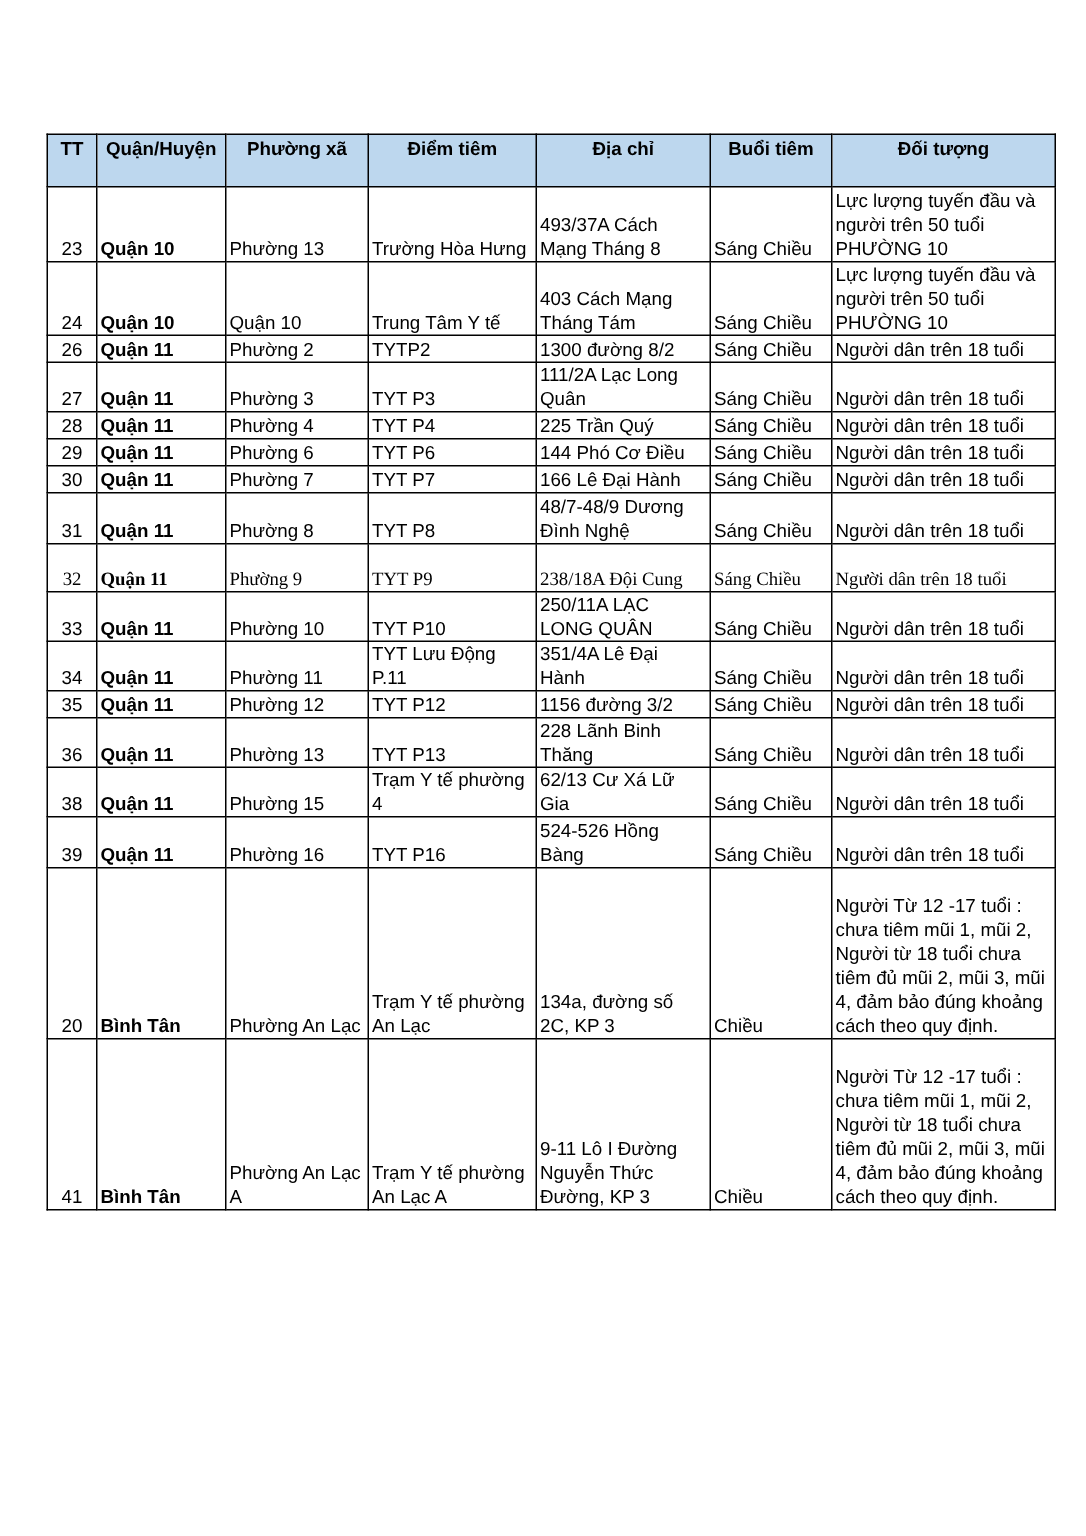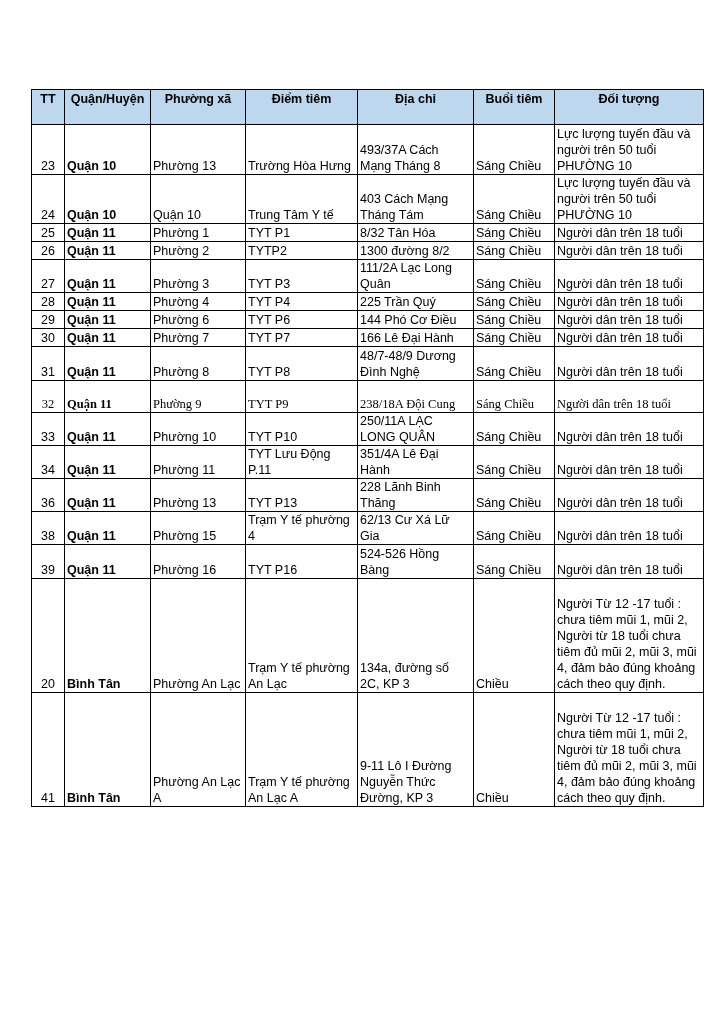--- a/index.html
+++ b/index.html
@@ -55,29 +55,20 @@
       <tr style="height: 48px;">
         <td class="c-tt">24</td>
         <td class="c-q">Quận 10</td>
         <td class="c-p">Quận 10</td>
         <td class="c-d">Trung Tâm Y tế</td>
         <td class="c-a">403 Cách Mạng Tháng Tám</td>
         <td class="c-b">Sáng Chiều</td>
         <td class="c-dt">Lực lượng tuyến đầu và người trên 50 tuổi PHƯỜNG 10</td>
       </tr>
       <tr style="height: 18px;">
-        <td class="c-tt">25</td>
-        <td class="c-q">Quận 11</td>
-        <td class="c-p">Phường 1</td>
-        <td class="c-d">TYT P1</td>
-        <td class="c-a">8/32 Tân Hóa</td>
-        <td class="c-b">Sáng Chiều</td>
-        <td class="c-dt">Người dân trên 18 tuổi</td>
-      </tr>
-      <tr style="height: 18px;">
         <td class="c-tt">26</td>
         <td class="c-q">Quận 11</td>
         <td class="c-p">Phường 2</td>
         <td class="c-d">TYTP2</td>
         <td class="c-a">1300 đường 8/2</td>
         <td class="c-b">Sáng Chiều</td>
         <td class="c-dt">Người dân trên 18 tuổi</td>
       </tr>
       <tr style="height: 32px;">
         <td class="c-tt">27</td>
@@ -141,20 +132,29 @@
         <td class="c-a">250/11A LẠC LONG QUÂN</td>
         <td class="c-b">Sáng Chiều</td>
         <td class="c-dt">Người dân trên 18 tuổi</td>
       </tr>
       <tr style="height: 32px;">
         <td class="c-tt">34</td>
         <td class="c-q">Quận 11</td>
         <td class="c-p">Phường 11</td>
         <td class="c-d">TYT Lưu Động P.11</td>
         <td class="c-a">351/4A Lê Đại Hành</td>
+        <td class="c-b">Sáng Chiều</td>
+        <td class="c-dt">Người dân trên 18 tuổi</td>
+      </tr>
+      <tr style="height: 18px;">
+        <td class="c-tt">35</td>
+        <td class="c-q">Quận 11</td>
+        <td class="c-p">Phường 12</td>
+        <td class="c-d">TYT P12</td>
+        <td class="c-a">1156 đường 3/2</td>
         <td class="c-b">Sáng Chiều</td>
         <td class="c-dt">Người dân trên 18 tuổi</td>
       </tr>
       <tr style="height: 33px;">
         <td class="c-tt">36</td>
         <td class="c-q">Quận 11</td>
         <td class="c-p">Phường 13</td>
         <td class="c-d">TYT P13</td>
         <td class="c-a">228 Lãnh Binh Thăng</td>
         <td class="c-b">Sáng Chiều</td>

